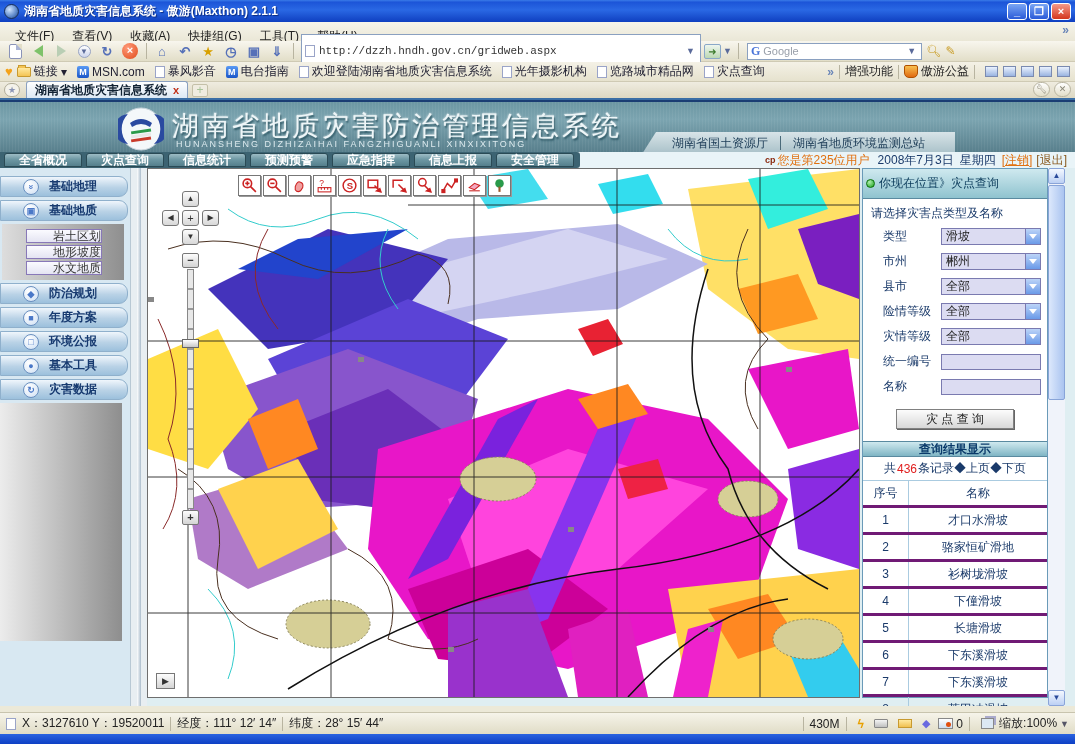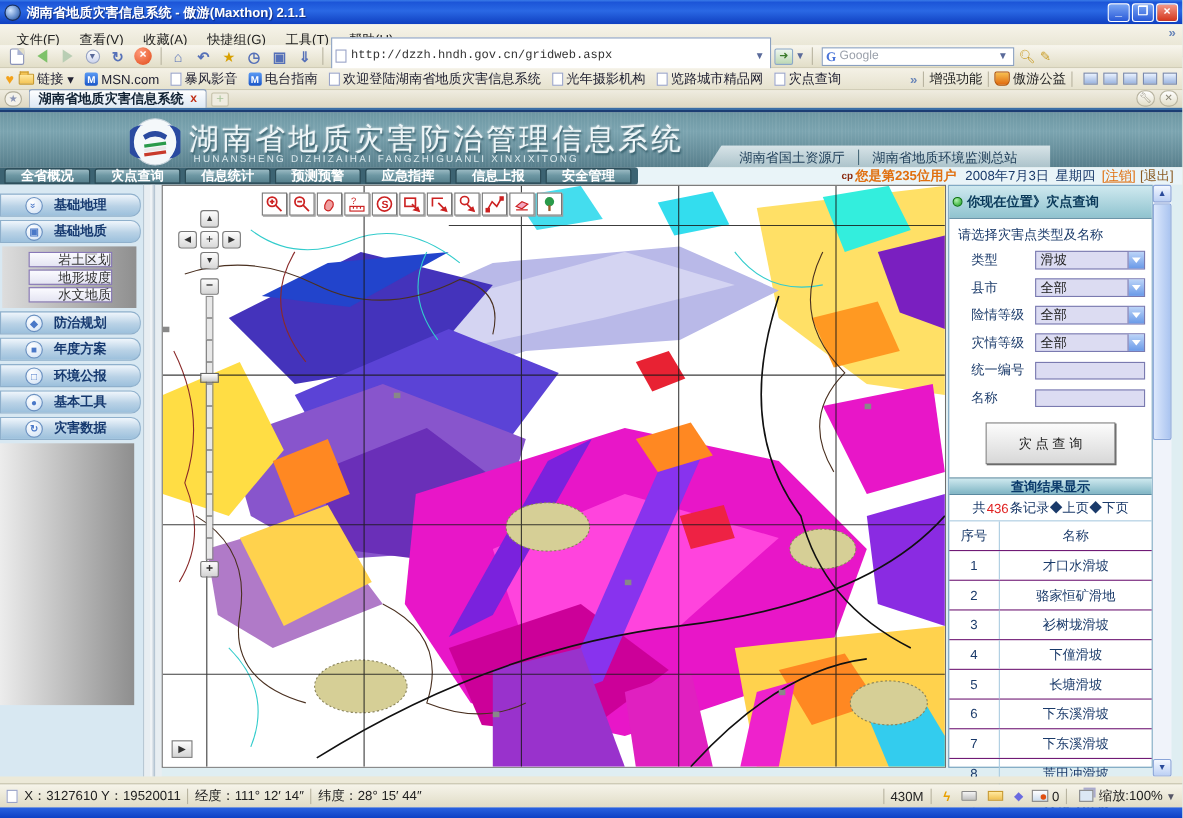--- a/index.html
+++ b/index.html
@@ -64,21 +64,21 @@
 .bannersub{position:absolute;left:176px;top:37px;font-size:9px;letter-spacing:2px;color:#dceaee}
 .bannerlinks{position:absolute;right:120px;top:30px;height:22px;background:linear-gradient(180deg,#d8e4e8,#a8c0c8);display:flex;align-items:center;padding:0 18px;color:#1a3a55;clip-path:polygon(14px 0,100% 0,100% 100%,0 100%)}
 .bannerlinks .bl{padding:0 12px;white-space:nowrap}
 .bldiv{width:1px;height:14px;background:#4a6a7a}
 
 .navbar{position:absolute;left:0;top:152px;width:1075px;height:16px;background:#e9f4f8;display:flex}
 .navtabs{height:16px;background:#3c6372;display:flex;align-items:center;padding:0 4px 0 2px;border-radius:0 3px 3px 0}
 .navtab{height:14px;margin:0 2px;padding:0 14px;background:linear-gradient(180deg,#9dbcc5,#6e98a4 45%,#557f8c);border:1px solid #2a4a55;border-radius:3px 3px 0 0;color:#fff;font-weight:bold;font-size:12px;line-height:13px;white-space:nowrap}
 .userstrip{margin-left:auto;display:flex;align-items:center;padding-right:8px;white-space:nowrap}
 .cpx{color:#8a2a10;font-size:9px;font-weight:bold;margin-right:2px}
-.uvisitor{color:#e07010;font-weight:bold;margin-right:8px}
+.uvisitor{color:#e07010;font-weight:normal;margin-right:8px}
 .udate{color:#1a3a6a;margin-right:6px}
 .ulogout{color:#e07010;text-decoration:underline;margin-right:4px}
 .uexit{color:#8a5a20}
 
 .content{position:absolute;left:0;top:168px;width:1075px;height:538px;background:#dfeef2}
 
 .sidebar{position:absolute;left:0;top:0;width:130px;height:538px;background:#d8e8f2;padding-top:8px}
 .sbitem{height:21px;margin:0 2px 3px 0;background:linear-gradient(180deg,#f0f6fc,#b9d2e6 55%,#9cc0dc);border:1px solid #8fb0cc;border-radius:0 9px 9px 0;display:flex;align-items:center;color:#173a70;font-weight:bold}
 .sbicon{width:16px;height:16px;border-radius:50%;background:radial-gradient(circle at 35% 30%,#fff,#cfe0f4);border:1px solid #6a90c0;color:#4a78c8;font-size:9px;display:flex;align-items:center;justify-content:center;margin:0 10px 0 22px}
 .submenu{margin:0 6px 3px 2px;background:linear-gradient(90deg,#ddd,#8f8f8f);padding:3px 0 3px 24px}
@@ -94,37 +94,37 @@
 .mtool{width:23px;height:21px;background:#fff;border:1px solid #777;box-shadow:1px 1px 0 #999;margin-right:2px;display:flex;align-items:center;justify-content:center}
 .navpad{position:absolute;left:14px;top:22px;width:57px;height:57px}
 .padbtn{position:absolute;width:17px;height:16px;background:linear-gradient(#fdfdfd,#d8d8d8);border:1px solid #777;border-radius:3px;color:#333;font-size:8px;text-align:center;line-height:14px}
 .zslider{position:absolute;left:34px;top:84px;width:17px}
 .zbtn{width:17px;height:15px;background:linear-gradient(#fdfdfd,#d4d4d4);border:1px solid #777;border-radius:2px;text-align:center;line-height:12px;font-weight:bold;color:#333;font-size:11px}
 .ztrack{width:7px;height:240px;margin:1px auto;background:repeating-linear-gradient(180deg,#e8e8e8 0 18px,#9a9a9a 18px 20px);border:1px solid #888}
 .zthumb{position:absolute;left:0;top:70px;width:17px;height:9px;background:linear-gradient(#fff,#c8c8c8);border:1px solid #666}
 .swarrow{position:absolute;left:8px;bottom:8px;width:19px;height:16px;background:linear-gradient(#fdfdfd,#d4d4d4);border:1px solid #777;text-align:center;line-height:14px;font-size:9px;color:#333}
 
 .rpanel{position:absolute;left:862px;top:0;width:186px;height:530px;background:#fff;border:1px solid #6a9ab8}
-.rheader{height:30px;background:linear-gradient(180deg,#cfe9ef,#8fc3cf);border-bottom:1px solid #5a8aa0;display:flex;align-items:center;color:#0a3a5a;font-weight:bold}
+.rheader{height:30px;background:linear-gradient(180deg,#cfe9ef,#8fc3cf);border-bottom:1px solid #5a8aa0;display:flex;align-items:center;color:#0a3a5a;font-weight:normal}
 .greendot{width:9px;height:9px;border-radius:50%;background:radial-gradient(circle at 35% 30%,#aff0af,#18a018);border:1px solid #0a700a;margin:0 4px 0 3px}
 .instr{color:#1a3a6a;padding:6px 0 2px 8px}
 .frow{display:flex;align-items:center;height:25px;padding-left:20px}
 .flabel{width:58px;color:#1a3a6a}
 .fselect{width:100px;height:17px;background:#dcdcf2;border:1px solid #7a7ab0;display:flex;align-items:center}
 .fselect .val{flex:1;padding-left:4px;color:#222}
 .selarrow{width:15px;height:15px;background:linear-gradient(#bcd4f8,#6a9ae8);border-left:1px solid #7a7ab0;display:flex;align-items:center;justify-content:center}
 .selarrow:before{content:"";border:4px solid transparent;border-top:5px solid #fff;margin-top:4px}
 .ftext{width:100px;height:16px;background:#dcdcf2;border:1px solid #7a7ab0;font-size:11px;padding:0 3px}
 .qbtnrow{text-align:center;padding:10px 0 8px}
-.qbtn{width:118px;height:38px;background:linear-gradient(#fcfcfc,#d8d8d8);border:1px solid #808080;box-shadow:1px 1px 0 #666;color:#222;font-size:12px}
+.qbtn{width:118px;height:20px;background:linear-gradient(#fcfcfc,#d8d8d8);border:1px solid #808080;box-shadow:1px 1px 0 #666;color:#222;font-size:12px}
 .res-header{height:16px;margin-top:4px;background:linear-gradient(180deg,#cfe9ef,#7fb5c4);border-top:1px solid #5a8aa0;border-bottom:1px solid #5a8aa0;color:#0a3a6a;font-weight:bold;text-align:center;line-height:15px}
 .res-count{height:24px;border-bottom:1px solid #aacbe0;color:#1a3a6a;display:flex;align-items:center;justify-content:center;white-space:nowrap}
 .res-count .cnt{color:#e02020;margin:16px 1px}
 .rtable{border-left:0}
-.rrow{display:flex;height:27px;border-bottom:1px solid #701a75;color:#1a3a6a;align-items:center}
+.rrow{display:flex;height:27px;border-bottom:3px solid #701a75;color:#1a3a6a;align-items:center}
 .rrow .c1{width:46px;text-align:center;border-right:1px solid #aacbe0;align-self:stretch;display:flex;align-items:center;justify-content:center}
 .rrow .c2{flex:1;text-align:center}
 
 .pscroll{position:absolute;left:1048px;top:0;width:17px;height:538px;background:#f0f3fa}
 .sbtn{position:absolute;left:0;width:17px;height:16px;background:linear-gradient(#f4f8ff,#bcd0f4);border:1px solid #8aa4d8;border-radius:2px;color:#2a4a9a;font-size:8px;text-align:center;line-height:14px}
 .sthumb{position:absolute;left:0;top:17px;width:17px;height:215px;background:linear-gradient(90deg,#dce8fc,#aac4f0);border:1px solid #88a4d8;border-radius:2px}
 
 .statusgap{position:absolute;left:0;top:706px;width:1075px;height:6px;background:#ece9d8}
 .statusbar{position:absolute;left:0;top:712px;width:1075px;height:22px;background:linear-gradient(180deg,#f6f4ea,#e0dcc6);border-top:1px solid #c8c4ae;display:flex;align-items:center;padding:0 6px;color:#222}
 .stsep{width:1px;height:14px;background:#b8b4a0;margin:0 6px}
@@ -555,20 +555,27 @@
     <div class="instr">请选择灾害点类型及名称</div>
 
     <div class="frow">
       <span class="flabel">类型</span>
       <div class="fselect">
           <span class="val">滑坡</span>
           <span class="selarrow"></span>
         </div>
     </div>
     <div class="frow">
+      <span class="flabel">市州</span>
+      <div class="fselect">
+          <span class="val">郴州</span>
+          <span class="selarrow"></span>
+        </div>
+    </div>
+    <div class="frow">
       <span class="flabel">县市</span>
       <div class="fselect">
           <span class="val">全部</span>
           <span class="selarrow"></span>
         </div>
     </div>
     <div class="frow">
       <span class="flabel">险情等级</span>
       <div class="fselect">
           <span class="val">全部</span>

